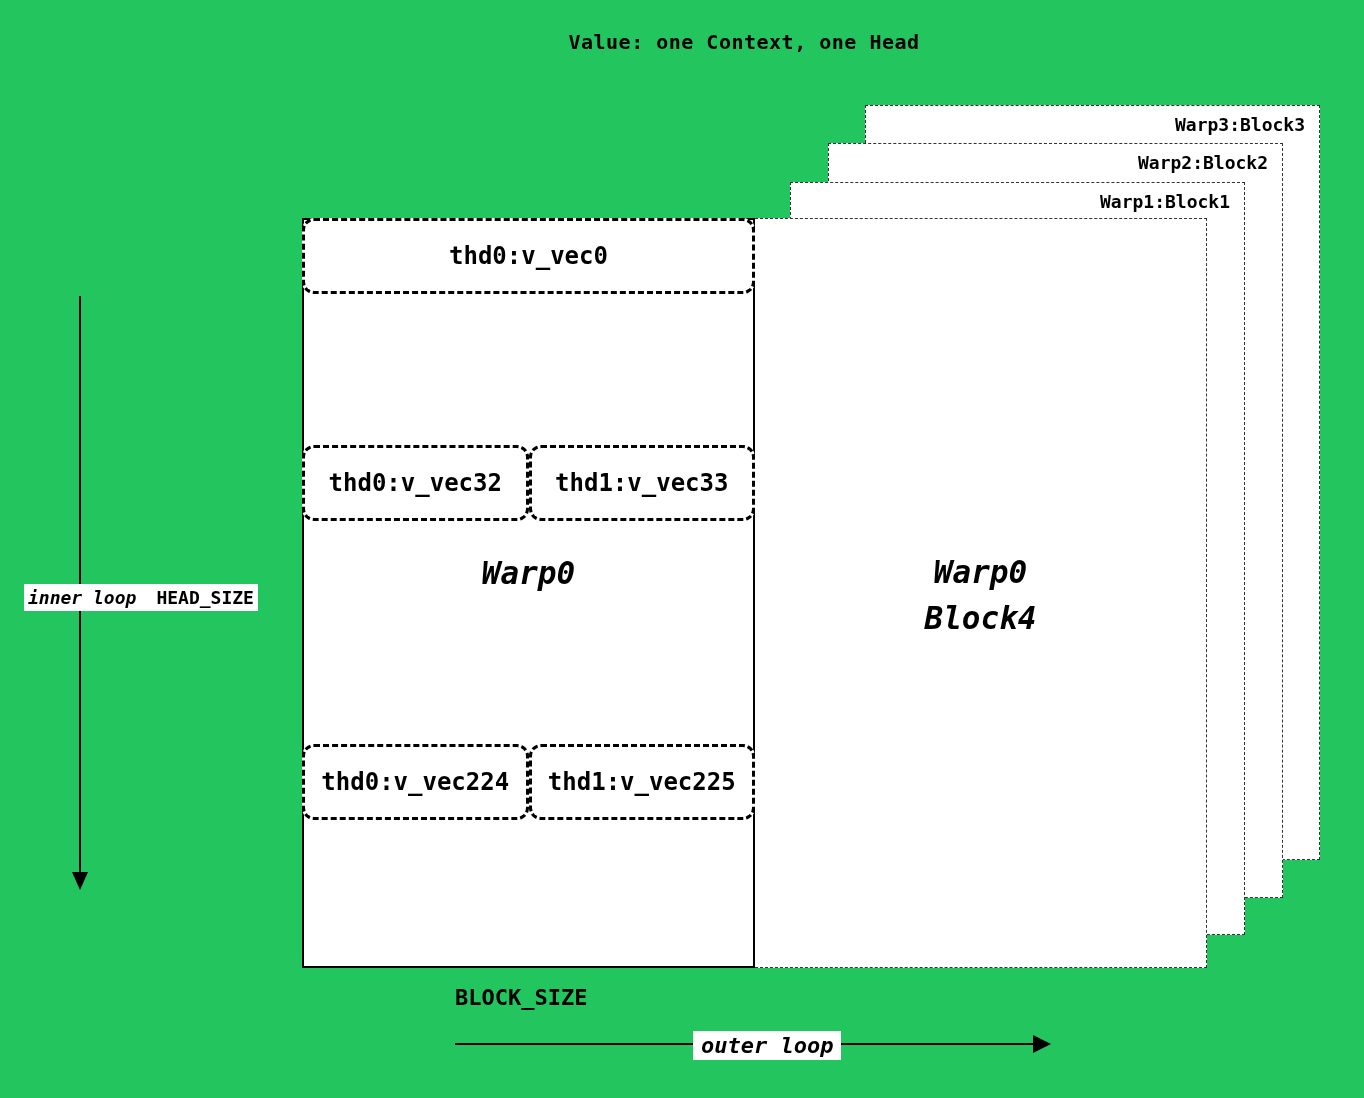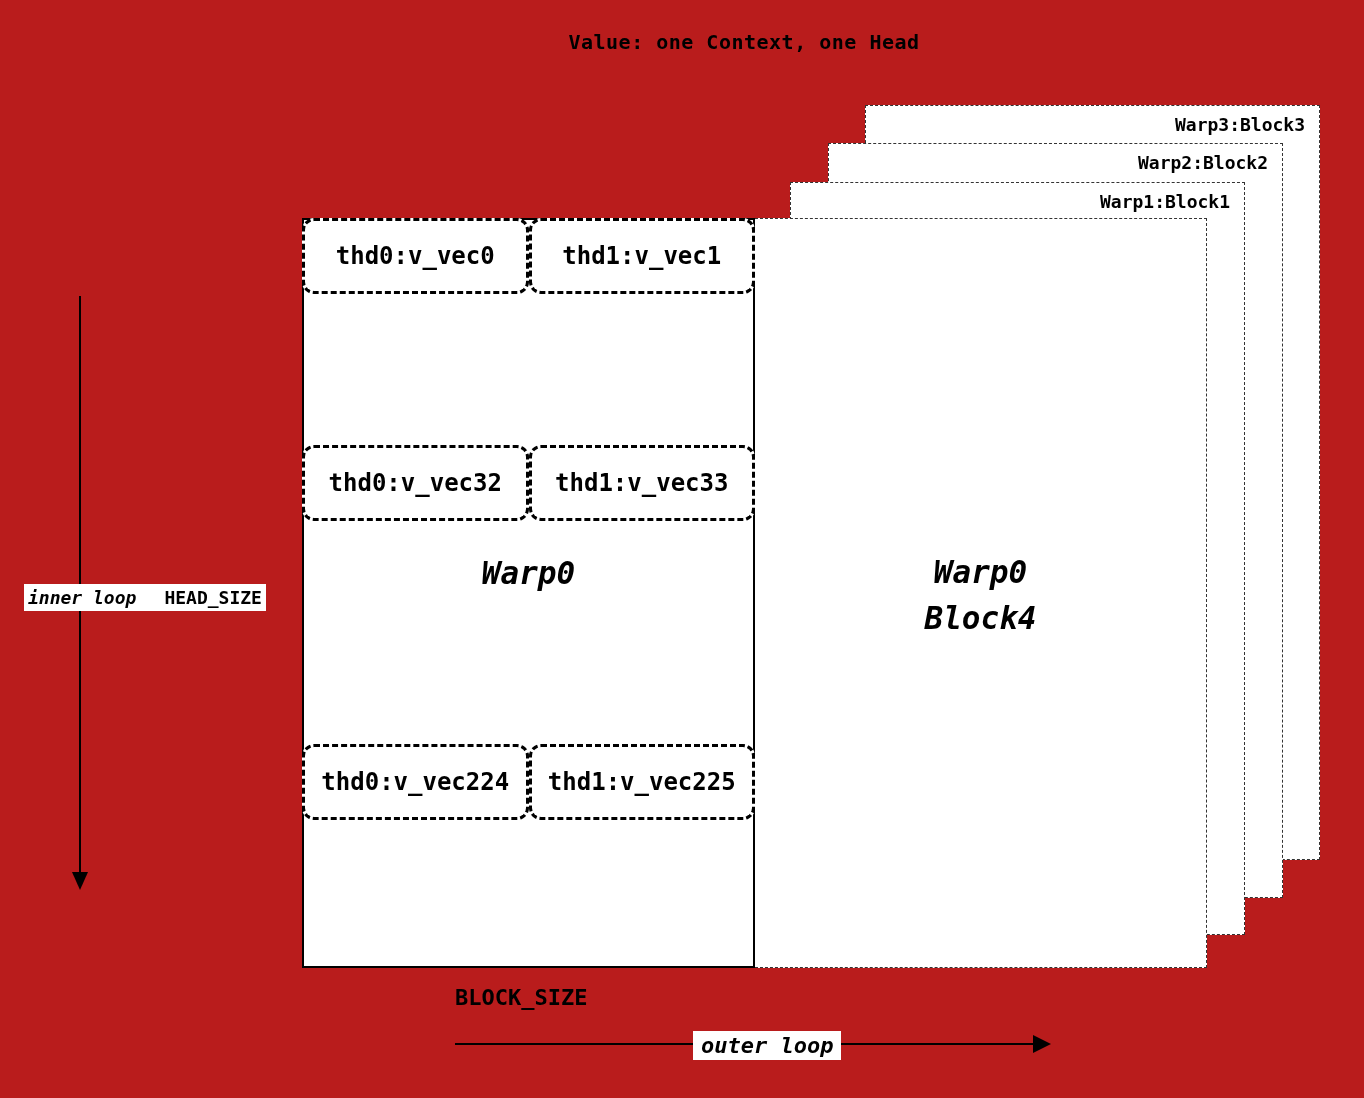--- a/index.html
+++ b/index.html
@@ -5,21 +5,21 @@
   * { box-sizing: border-box; margin: 0; padding: 0; }
   html, body { background: #ffffff; }
   body {
     font-family: "DejaVu Sans Mono", "Liberation Mono", monospace;
     color: #000;
   }
   .canvas {
     position: relative;
     width: 1364px;
     height: 1098px;
-    background: #b91c1c;
+    background: #22c55e;
     overflow: hidden;
   }
 
   
   .title {
     position: absolute;
     left: 0; top: 30px;
     width: 100%;
     text-align: center;
     transform: translateX(62px);
@@ -118,21 +118,21 @@
   .inner-label {
     position: absolute;
     left: 24px; top: 584px;
     background: #ffffff;
     padding: 3px 4px;
     font-weight: bold;
     font-size: 18px;
     white-space: nowrap;
   }
   .inner-label .it { font-style: italic; }
-  .inner-label .hs { margin-left: 28px; }
+  .inner-label .hs { margin-left: 20px; }
 
   
   .block-size-label {
     position: absolute;
     left: 455px; top: 985px;
     font-weight: bold;
     font-size: 22px;
   }
 
   
@@ -181,21 +181,20 @@
   <div class="block4">
     <div class="big-label">
       <div>Warp0</div>
       <div>Block4</div>
     </div>
   </div>
 
   <div class="block0">
     <div class="thd-row row1">
       <div class="thd-cell">thd0:v_vec0</div>
-      <div class="thd-cell">thd1:v_vec1</div>
     </div>
     <div class="thd-row row2">
       <div class="thd-cell">thd0:v_vec32</div>
       <div class="thd-cell">thd1:v_vec33</div>
     </div>
     <div class="thd-row row3">
       <div class="thd-cell">thd0:v_vec224</div>
       <div class="thd-cell">thd1:v_vec225</div>
     </div>
     <div class="big-label">

